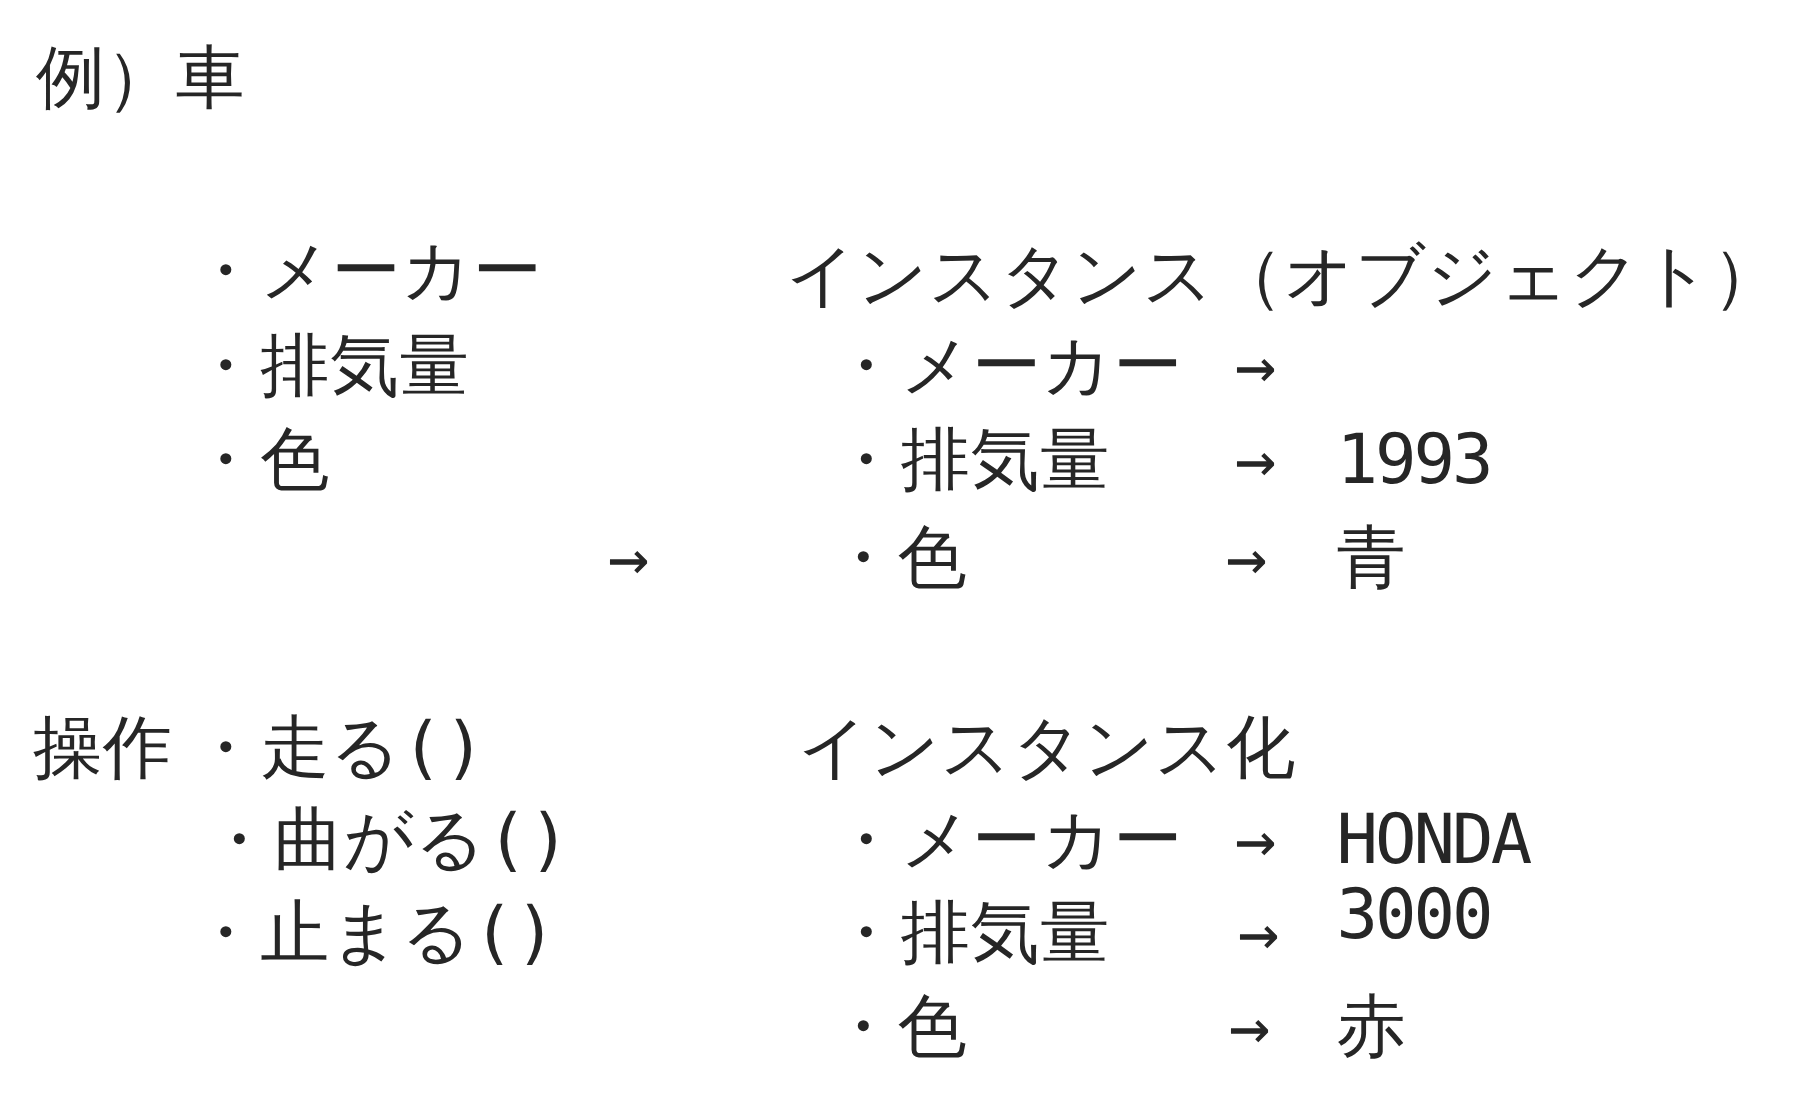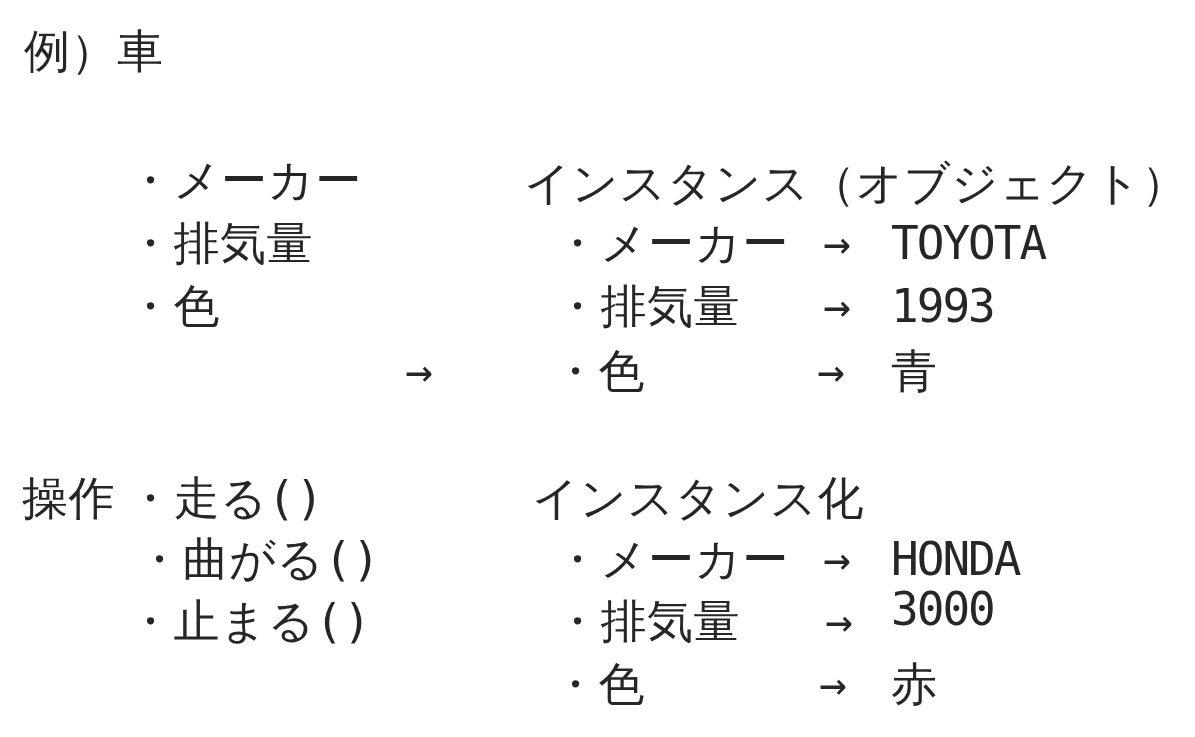--- a/index.html
+++ b/index.html
@@ -40,21 +40,20 @@
   <div class="seg" style="left:24px; top:28px">例）車</div>
 
   <div class="seg" style="left:127px; top:157px">・メーカー</div>
   <div class="seg" style="left:127px; top:220px">・排気量</div>
   <div class="seg" style="left:127px; top:283px">・色</div>
 
   <div class="seg" style="left:524px; top:160px">インスタンス（オブジェクト）</div>
 
   <div class="seg" style="left:554px; top:220px">・メーカー</div>
   <div class="seg arrow" style="left:814px; top:220px">→</div>
-  <div class="seg latin" style="left:891px; top:220px">TOYOTA</div>
 
   <div class="seg" style="left:554px; top:283px">・排気量</div>
   <div class="seg arrow" style="left:814px; top:283px">→</div>
   <div class="seg latin" style="left:891px; top:283px">1993</div>
 
   <div class="seg" style="left:552px; top:348px">・色</div>
   <div class="seg arrow" style="left:808px; top:348px">→</div>
   <div class="seg" style="left:891px; top:348px">青</div>
 
   <div class="seg arrow" style="left:396px; top:348px">→</div>

